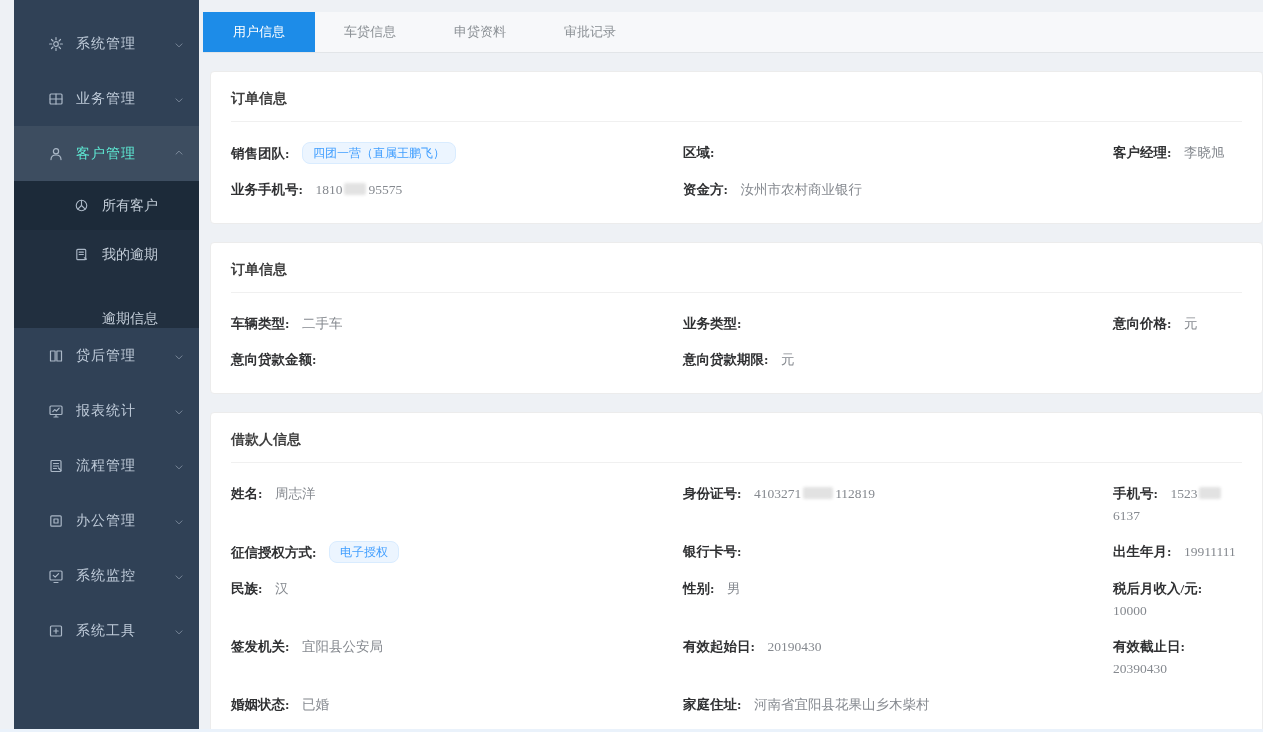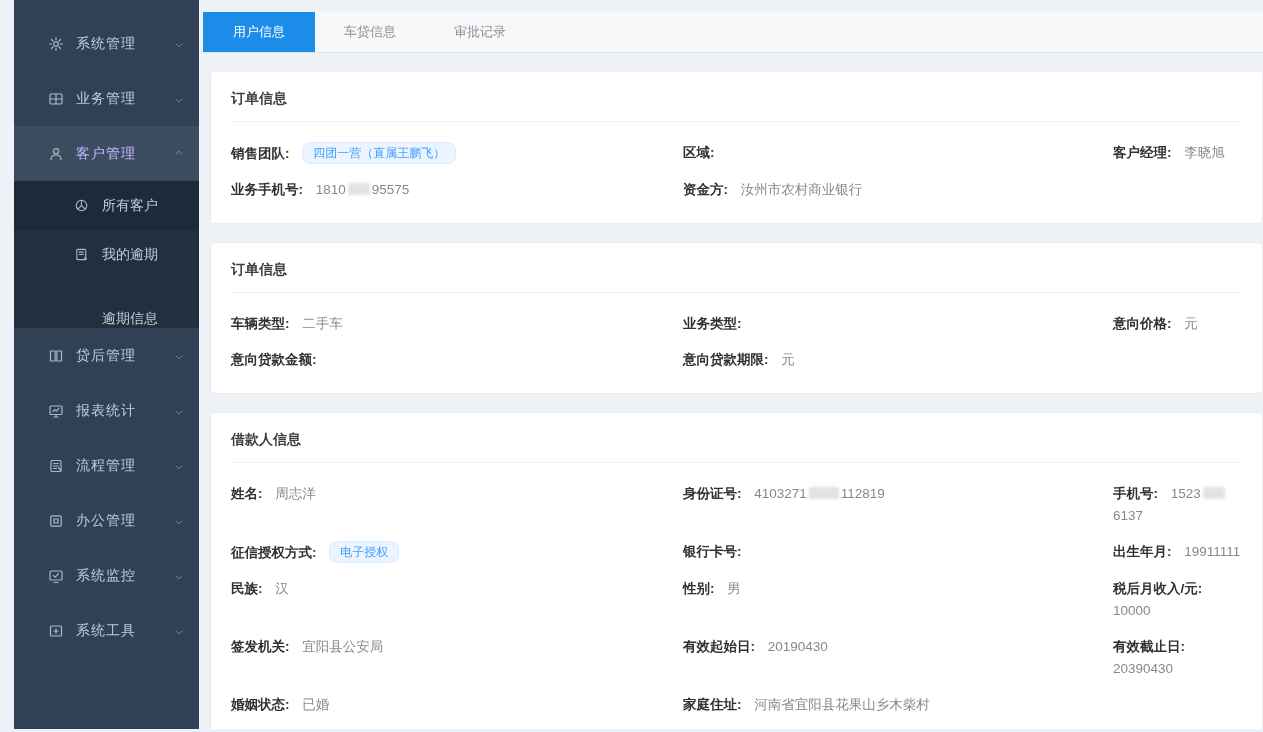--- a/index.html
+++ b/index.html
@@ -7,33 +7,33 @@
     font-family:"Liberation Sans","DejaVu Sans",sans-serif; background:#eef1f5; }
 
   
   .sidebar { position:absolute; left:14px; top:0; width:185px; height:732px;
     background:#304156; color:#bfcbd9; z-index:2; }
   .side-item { height:55px; display:flex; align-items:center; padding:0 14px 0 34px;
     font-size:14px; cursor:pointer; }
   .side-item .icon { width:16px; height:16px; margin-right:12px; flex:0 0 16px; }
   .side-item .lbl { flex:1; letter-spacing:1px; }
   .side-item .chev { width:12px; height:12px; opacity:.65; }
-  .side-item.active { background:#3d4d60; color:#c4b5fd; }
+  .side-item.active { background:#3d4d60; color:#5eead4; }
   .side-item.active .chev { transform:rotate(180deg); }
   .submenu { background:#212f3f; }
   .sub-item { height:49px; display:flex; align-items:center; padding-left:60px;
     font-size:14px; cursor:pointer; color:#c3cdd8; }
   .sub-item .icon { width:15px; height:15px; margin-right:13px; flex:0 0 15px; }
   .sub-item.first { background:#1c2a39; }
   .sub-item.noicon { padding-left:88px;align-items:flex-end; }
   svg.ic { stroke:#aab7c6; fill:none; stroke-width:1.2; stroke-linecap:round; stroke-linejoin:round; width:100%; height:100%; }
 
   
   .main { position:absolute; left:185px; top:0; width:1078px; height:732px;
-    padding:12px 0 0 18px; }
+    padding:12px 0 0 18px;font-family:Liberation Serif, serif; }
 
   .tabbar { background:#f7f8fa; border-bottom:1px solid #e2e5e8; height:41px;
     display:flex; align-items:stretch; }
   .tab { display:flex; align-items:center; padding:0 29px; font-size:13px;
     color:#8b9095; cursor:pointer; }
   .tab.active { background:#1d8ce8; color:#ffffff; padding:0 30px; }
 
   .card { background:#ffffff; border:1px solid #ececec; border-radius:4px;
     margin:18px 0 0 7px; padding:18px 20px 20px 20px; }
   .card-title { font-size:14px; font-weight:bold; color:#404040;
@@ -198,20 +198,21 @@
           <path d="M4 6.5l4 4 4-4"></path>
         </svg></span>
   </div>
 </nav>
 
 <main class="main">
 
   <div class="tabbar">
     <div class="tab active">用户信息</div>
     <div class="tab">车贷信息</div>
+    <div class="tab">申贷资料</div>
     <div class="tab">审批记录</div>
   </div>
 
   <section class="card">
     <div class="card-title">订单信息</div>
     <div class="frow">
       <div class="fld">
         <span class="k">销售团队:</span>
         <span class="tag">四团一营（直属王鹏飞）</span>
       </div>

